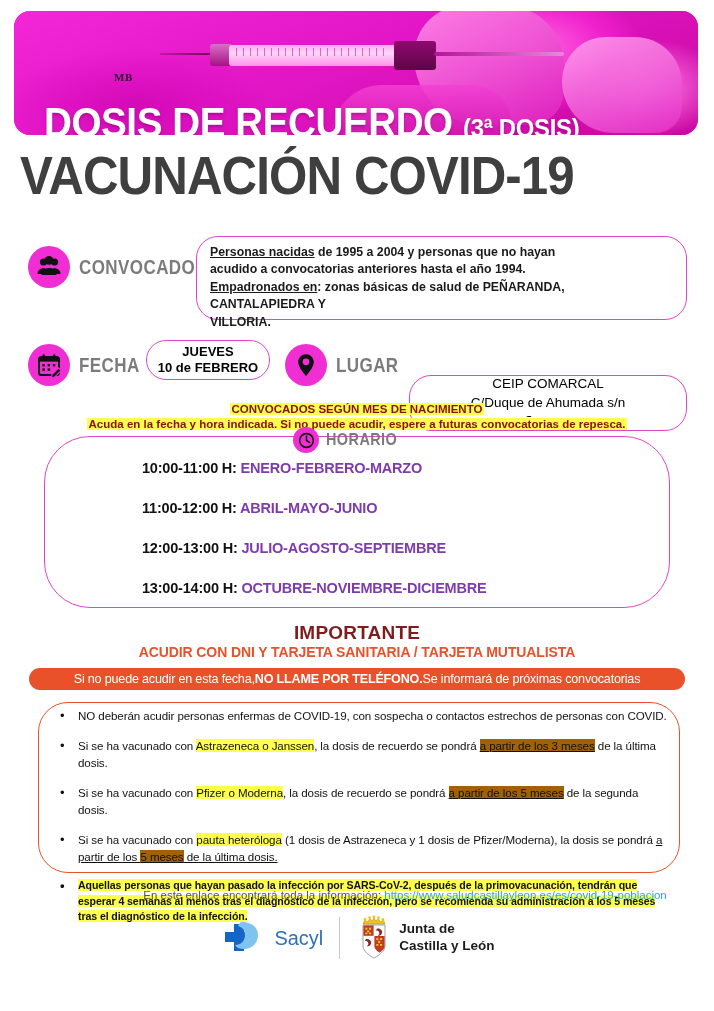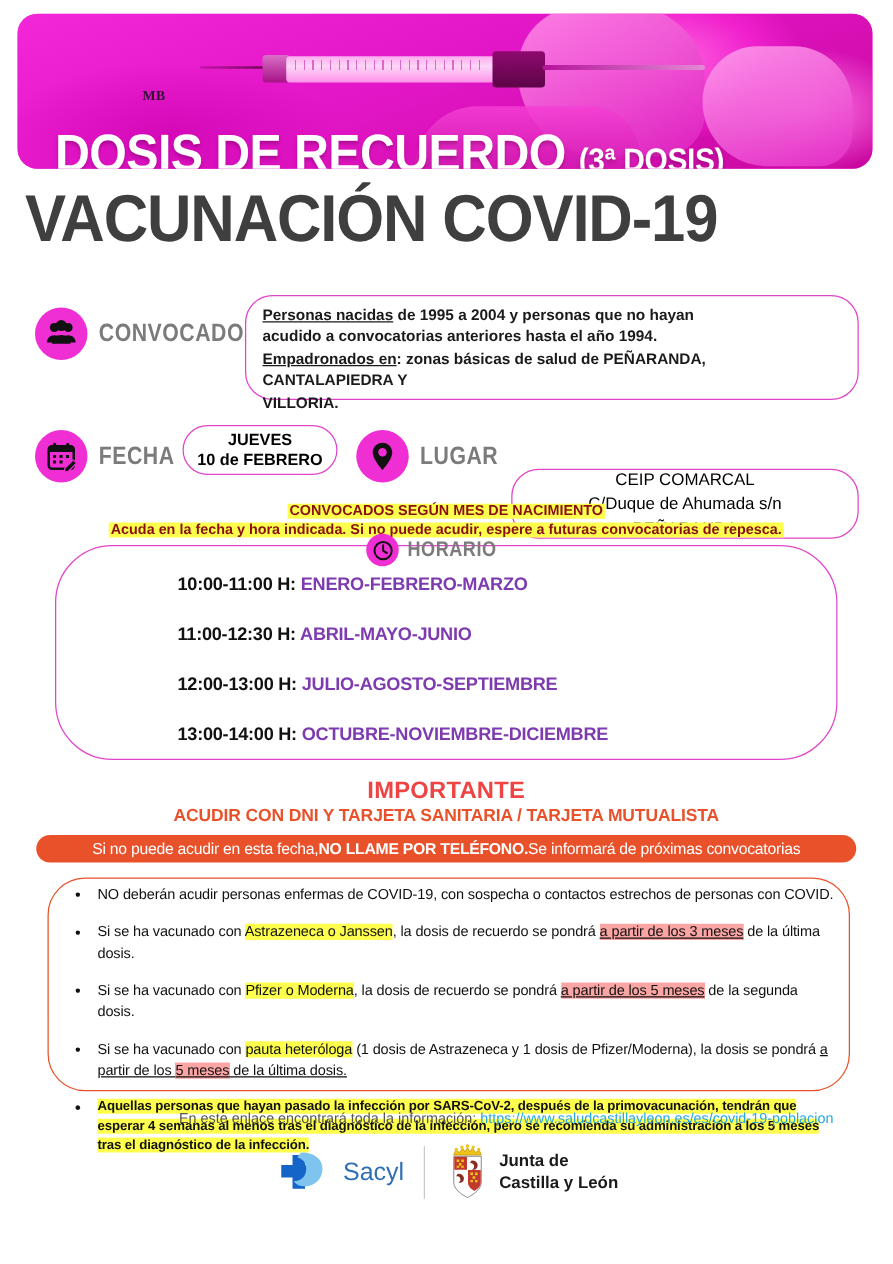--- a/index.html
+++ b/index.html
@@ -139,21 +139,21 @@
     font-family:"Liberation Sans", sans-serif;font-weight:700;font-size:14.5px;
     margin-bottom:24px;white-space:nowrap;letter-spacing:-.2px;
   }
   .sched-time{color:#111;}
   .sched-months{color:#7e3bb0;}
 
   
   .importante{
     position:absolute;left:0;top:622px;width:714px;text-align:center;
     font-family:"Liberation Sans", sans-serif;font-weight:700;font-size:19px;
-    color:#ef4444;letter-spacing:.2px;
+    color:#7f1d1d;letter-spacing:.2px;
   }
   .importante-sub{
     position:absolute;left:0;top:644px;width:714px;text-align:center;
     font-family:"Liberation Sans", sans-serif;font-weight:700;font-size:14px;
     color:#e8512a;letter-spacing:-.1px;
   }
   .orange-pill{
     position:absolute;left:29px;top:668px;width:656px;height:22px;
     background:#e8512a;border-radius:12px;color:#ffffff;
     display:flex;align-items:center;justify-content:center;
@@ -170,21 +170,21 @@
   .bullets{position:absolute;left:56px;top:708px;width:612px;}
   .bullet{
     position:relative;padding-left:22px;margin-bottom:13px;
     font-family:"Liberation Sans", sans-serif;font-size:11.6px;color:#111;
     line-height:1.46;letter-spacing:-.1px;
   }
   .bullet:before{
     content:"\2022";position:absolute;left:4px;top:-1px;font-size:13px;color:#111;
   }
   .hl{background:#ffff4d;}
-  .hlu{background:#fca5a5;text-decoration:underline;}
+  .hlu{background:#a16207;text-decoration:underline;}
   .bullet-last{font-weight:700;font-size:10.6px;line-height:1.45;}
   .bullet-last .hl{background:#ffff4d;}
 
   
   .footer-link{
     position:absolute;left:0;top:889px;width:714px;text-align:center;
     font-family:"Liberation Sans", sans-serif;font-size:11.5px;color:#555;margin-left:48px;
   }
   .footer-link a{color:#27a8e0;text-decoration:none;}
   .logos{
@@ -308,21 +308,21 @@
     <div class="sec-label">HORARIO</div>
   </div>
   <div class="box-horario"></div>
 
   <div class="sched">
     <div class="sched-row">
       <span class="sched-time">10:00-11:00 H:</span>
       <span class="sched-months">ENERO-FEBRERO-MARZO</span>
     </div>
     <div class="sched-row">
-      <span class="sched-time">11:00-12:30 H:</span>
+      <span class="sched-time">11:00-12:00 H:</span>
       <span class="sched-months">ABRIL-MAYO-JUNIO</span>
     </div>
     <div class="sched-row">
       <span class="sched-time">12:00-13:00 H:</span>
       <span class="sched-months">JULIO-AGOSTO-SEPTIEMBRE</span>
     </div>
     <div class="sched-row">
       <span class="sched-time">13:00-14:00 H:</span>
       <span class="sched-months">OCTUBRE-NOVIEMBRE-DICIEMBRE</span>
     </div>

